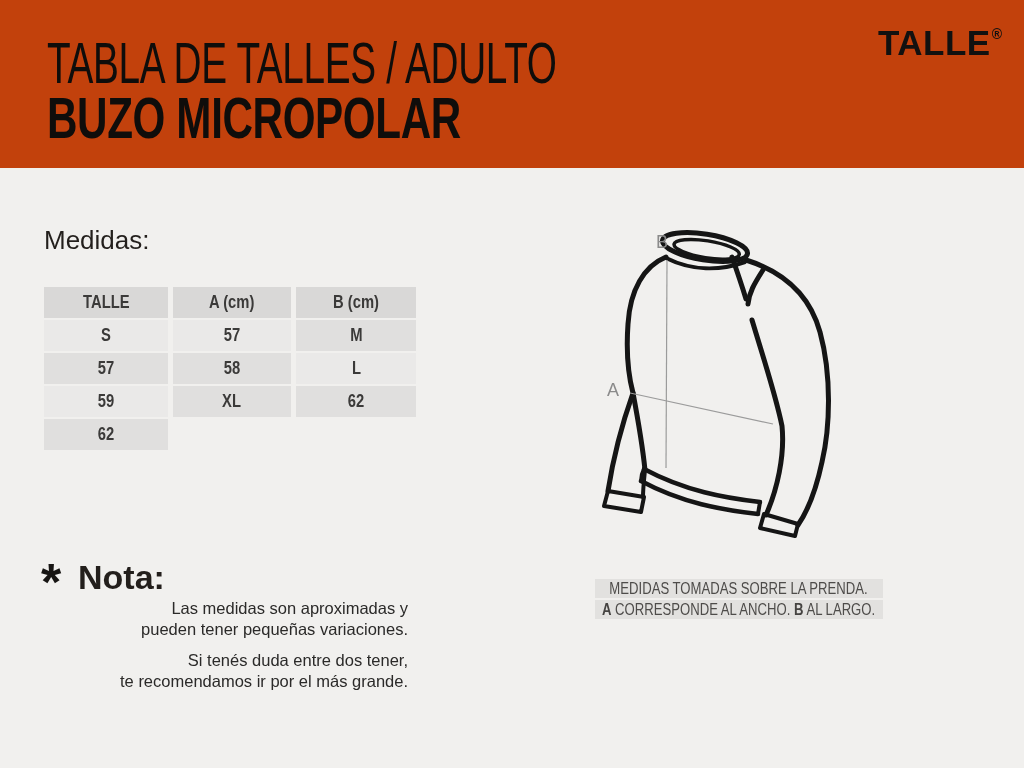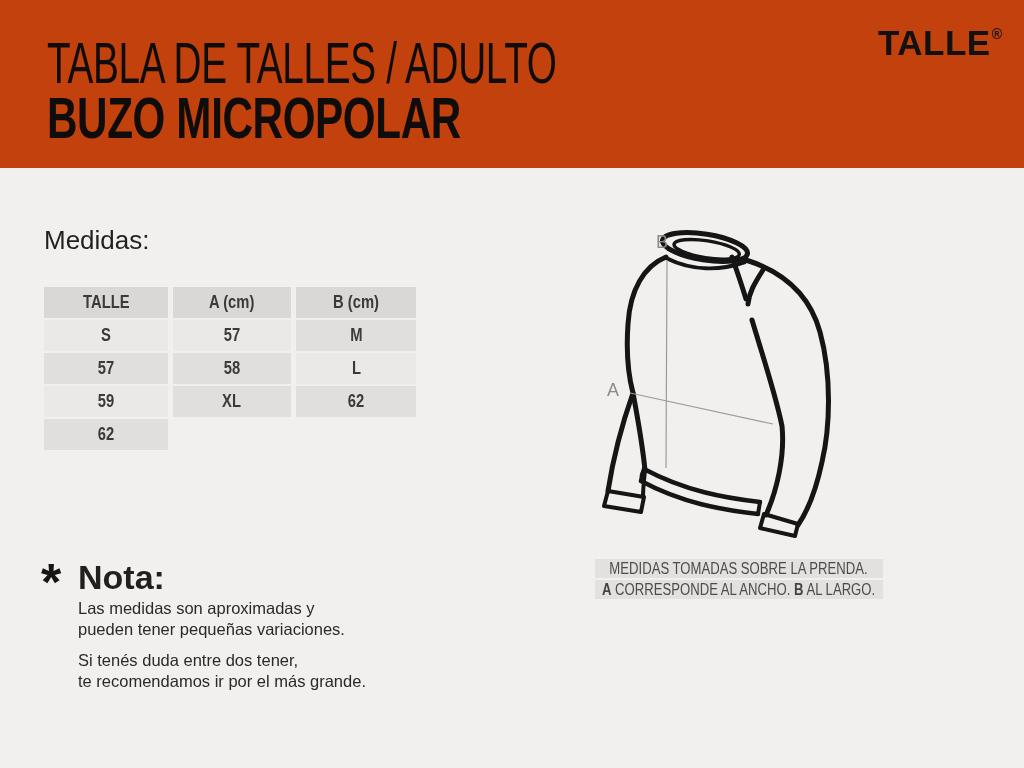--- a/index.html
+++ b/index.html
@@ -33,33 +33,33 @@
   .cell.dark  { background:#e0dfde; }
   .cell.light { background:#eae9e8; }
   .cond { display:inline-block; transform:scaleX(0.82); transform-origin:center; white-space:nowrap; }
 
   
   .note-asterisk { position:absolute; left:41px; top:556px; font-size:52px; line-height:1;
                    font-weight:700; color:#171513; }
   .note-heading  { position:absolute; left:78px; top:560px; font-size:34px; line-height:1;
                    font-weight:700; color:#231f1c; }
   .note-para { position:absolute; left:78px; width:330px; font-size:16.5px; line-height:21px;
-               color:#2b2a29; white-space:pre-line; }
+               color:#2b2a29; white-space:pre-line;text-align:right; }
   .note-para.p1 { top:598px; }
   .note-para.p2 { top:650px; }
 
   
   .diagram { position:absolute; left:570px; top:200px; width:330px; height:340px; }
   .diagram svg { display:block; width:330px; height:340px; }
   .garment { fill:none; stroke:#151515; stroke-linecap:round; stroke-linejoin:round; }
   .measure { fill:none; stroke:#9b9b9b; stroke-width:1.2; }
   .dim-label { font-family:"Liberation Sans",sans-serif; font-size:18px; fill:#8b8b8b; }
 
   
-  .caption { position:absolute; left:595px; top:559px; width:288px; }
+  .caption { position:absolute; left:595px; top:579px; width:288px; }
   .caption-bar { width:288px; height:19px; margin-bottom:2px; background:#e2e1df;
                  display:flex; align-items:center; justify-content:center;
                  font-size:16px; font-weight:400; color:#4e4c4a; }
   .caption-bar .b { font-weight:700; color:#454341; }
 </style>
 </head>
 <body>
 
 <div id="stage">
 

